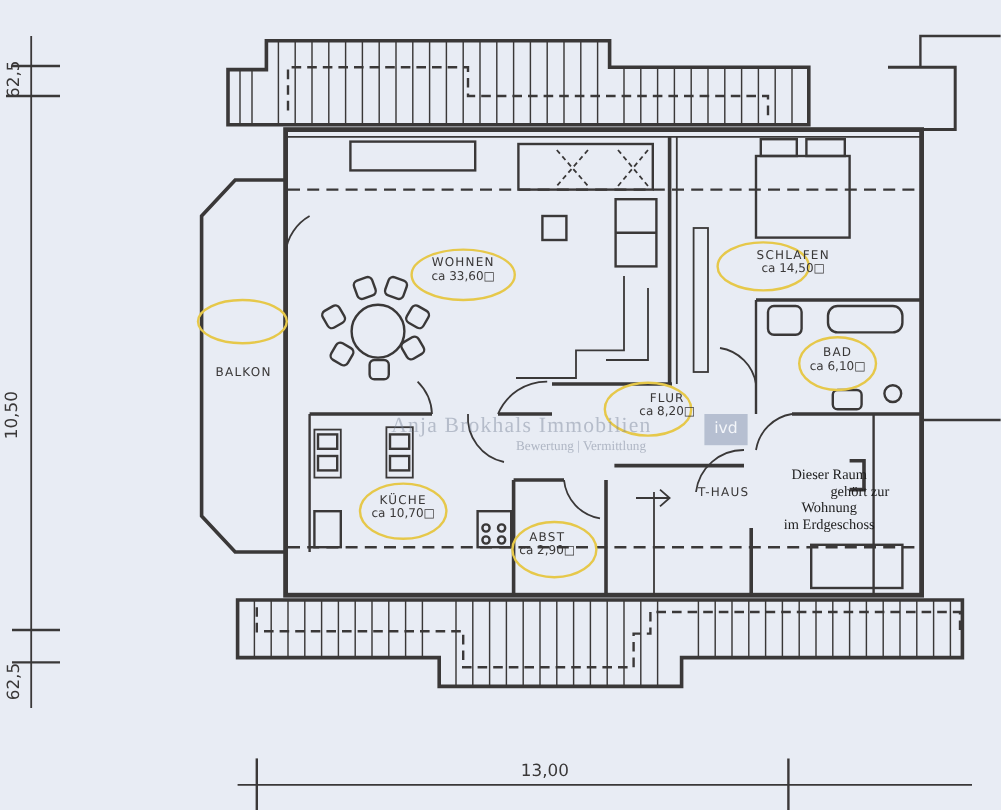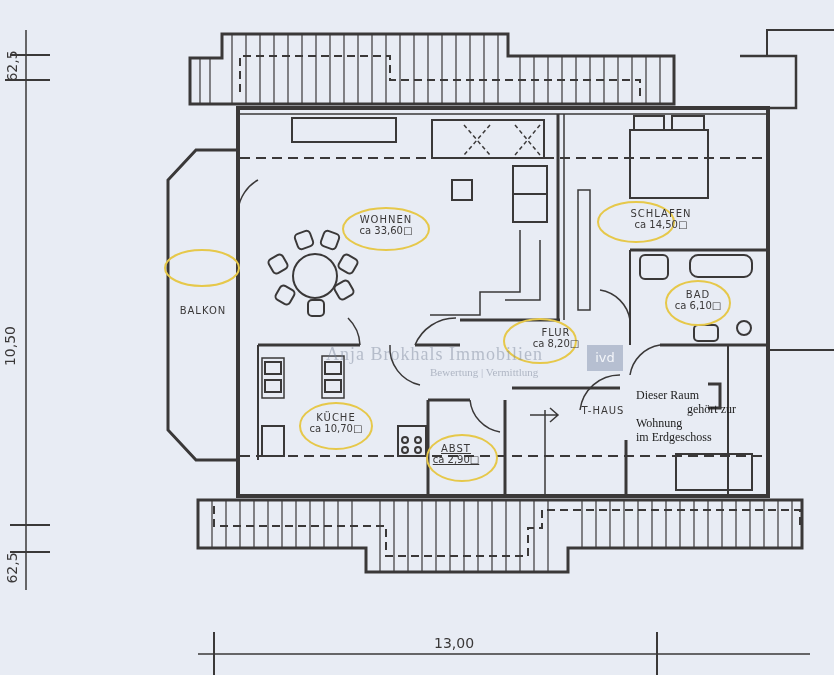--- a/index.html
+++ b/index.html
@@ -13,21 +13,21 @@
   .lbl {
     position: absolute; color: #3a3838; font-family: "DejaVu Sans", sans-serif;
     text-align: center; line-height: 1.1;
   }
   .lbl .name { font-size: 10px; letter-spacing: 1px; display: block; }
   .lbl .area { font-size: 10px; display: block; }
   .dim { position: absolute; color: #3a3838; font-size: 14px; font-family: "DejaVu Sans", sans-serif; }
   .dim.vert { transform: rotate(-90deg); transform-origin: center; }
   .note {
     position: absolute; left: 636px; top: 388px; width: 110px;
-    font-family: "Liberation Serif", serif; font-size: 12px; line-height: 14px; color: #1c1c1c;
+    font-family: "Liberation Serif", serif; font-size: 12px; line-height: 14px; color: #1c1c1c; text-align: center;
   }
   .watermark {
     position: absolute; left: 326px; top: 344px; font-family: "Liberation Serif", serif;
     color: rgba(120,130,150,0.45); font-size: 18px; letter-spacing: 1px; white-space: nowrap;
   }
   .watermark-sub {
     position: absolute; left: 430px; top: 366px; font-family: "Liberation Serif", serif;
     color: rgba(120,130,150,0.5); font-size: 11px; white-space: nowrap;
   }
   .logo {
@@ -253,21 +253,21 @@
   <span class="area">ca 6,10□</span>
 </div>
 <div class="lbl" style="left:504px; top:327px; width:72px;padding-left:16px;">
   <span class="name">FLUR</span>
   <span class="area">ca 8,20□</span>
 </div>
 <div class="lbl" style="left:300px; top:412px; width:72px;">
   <span class="name">KÜCHE</span>
   <span class="area">ca 10,70□</span>
 </div>
-<div class="lbl" style="left:427px; top:443px; width:58px;text-decoration:underline;">
+<div class="lbl" style="left:427px; top:443px; width:58px;">
   <span class="name">ABST</span>
   <span class="area">ca 2,90□</span>
 </div>
 <div class="lbl" style="left:568px; top:405px; width:70px;">
   <span class="name">T-HAUS</span>
 </div>
 
 <div class="note">
   <div>Dieser Raum</div>
   <div style="padding-left:3px;margin-left:48px;">gehört zur</div>

